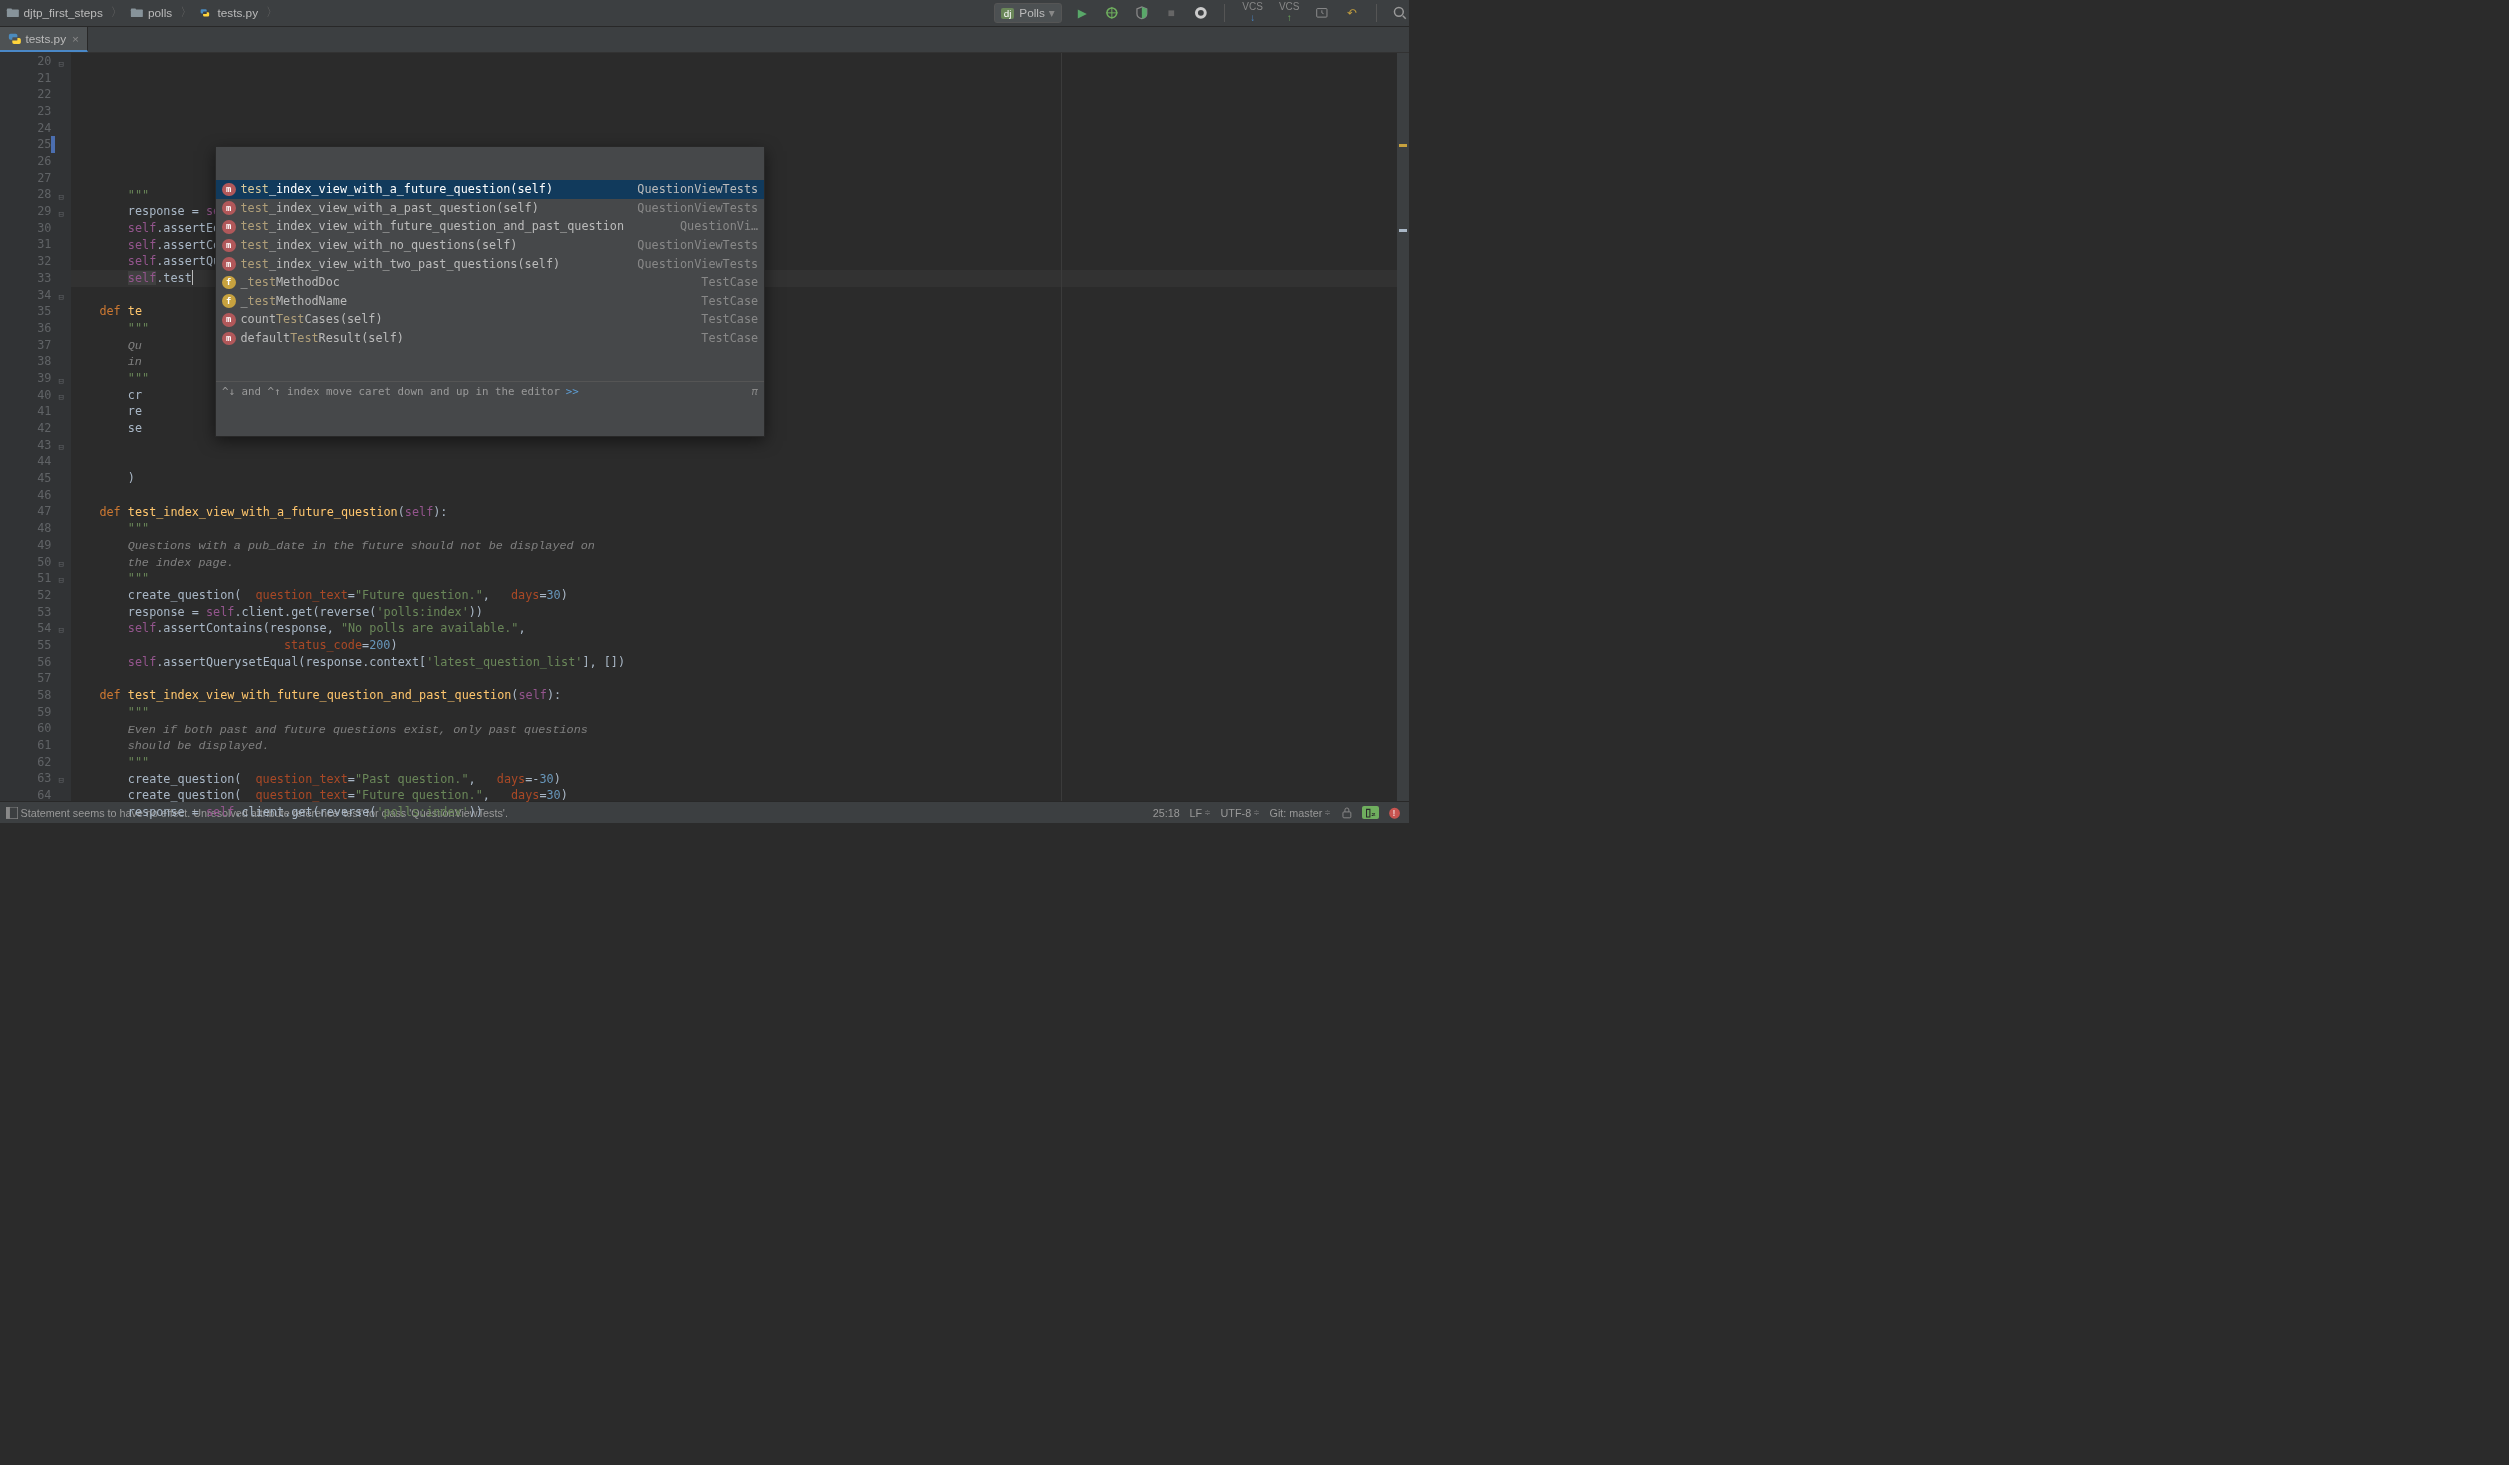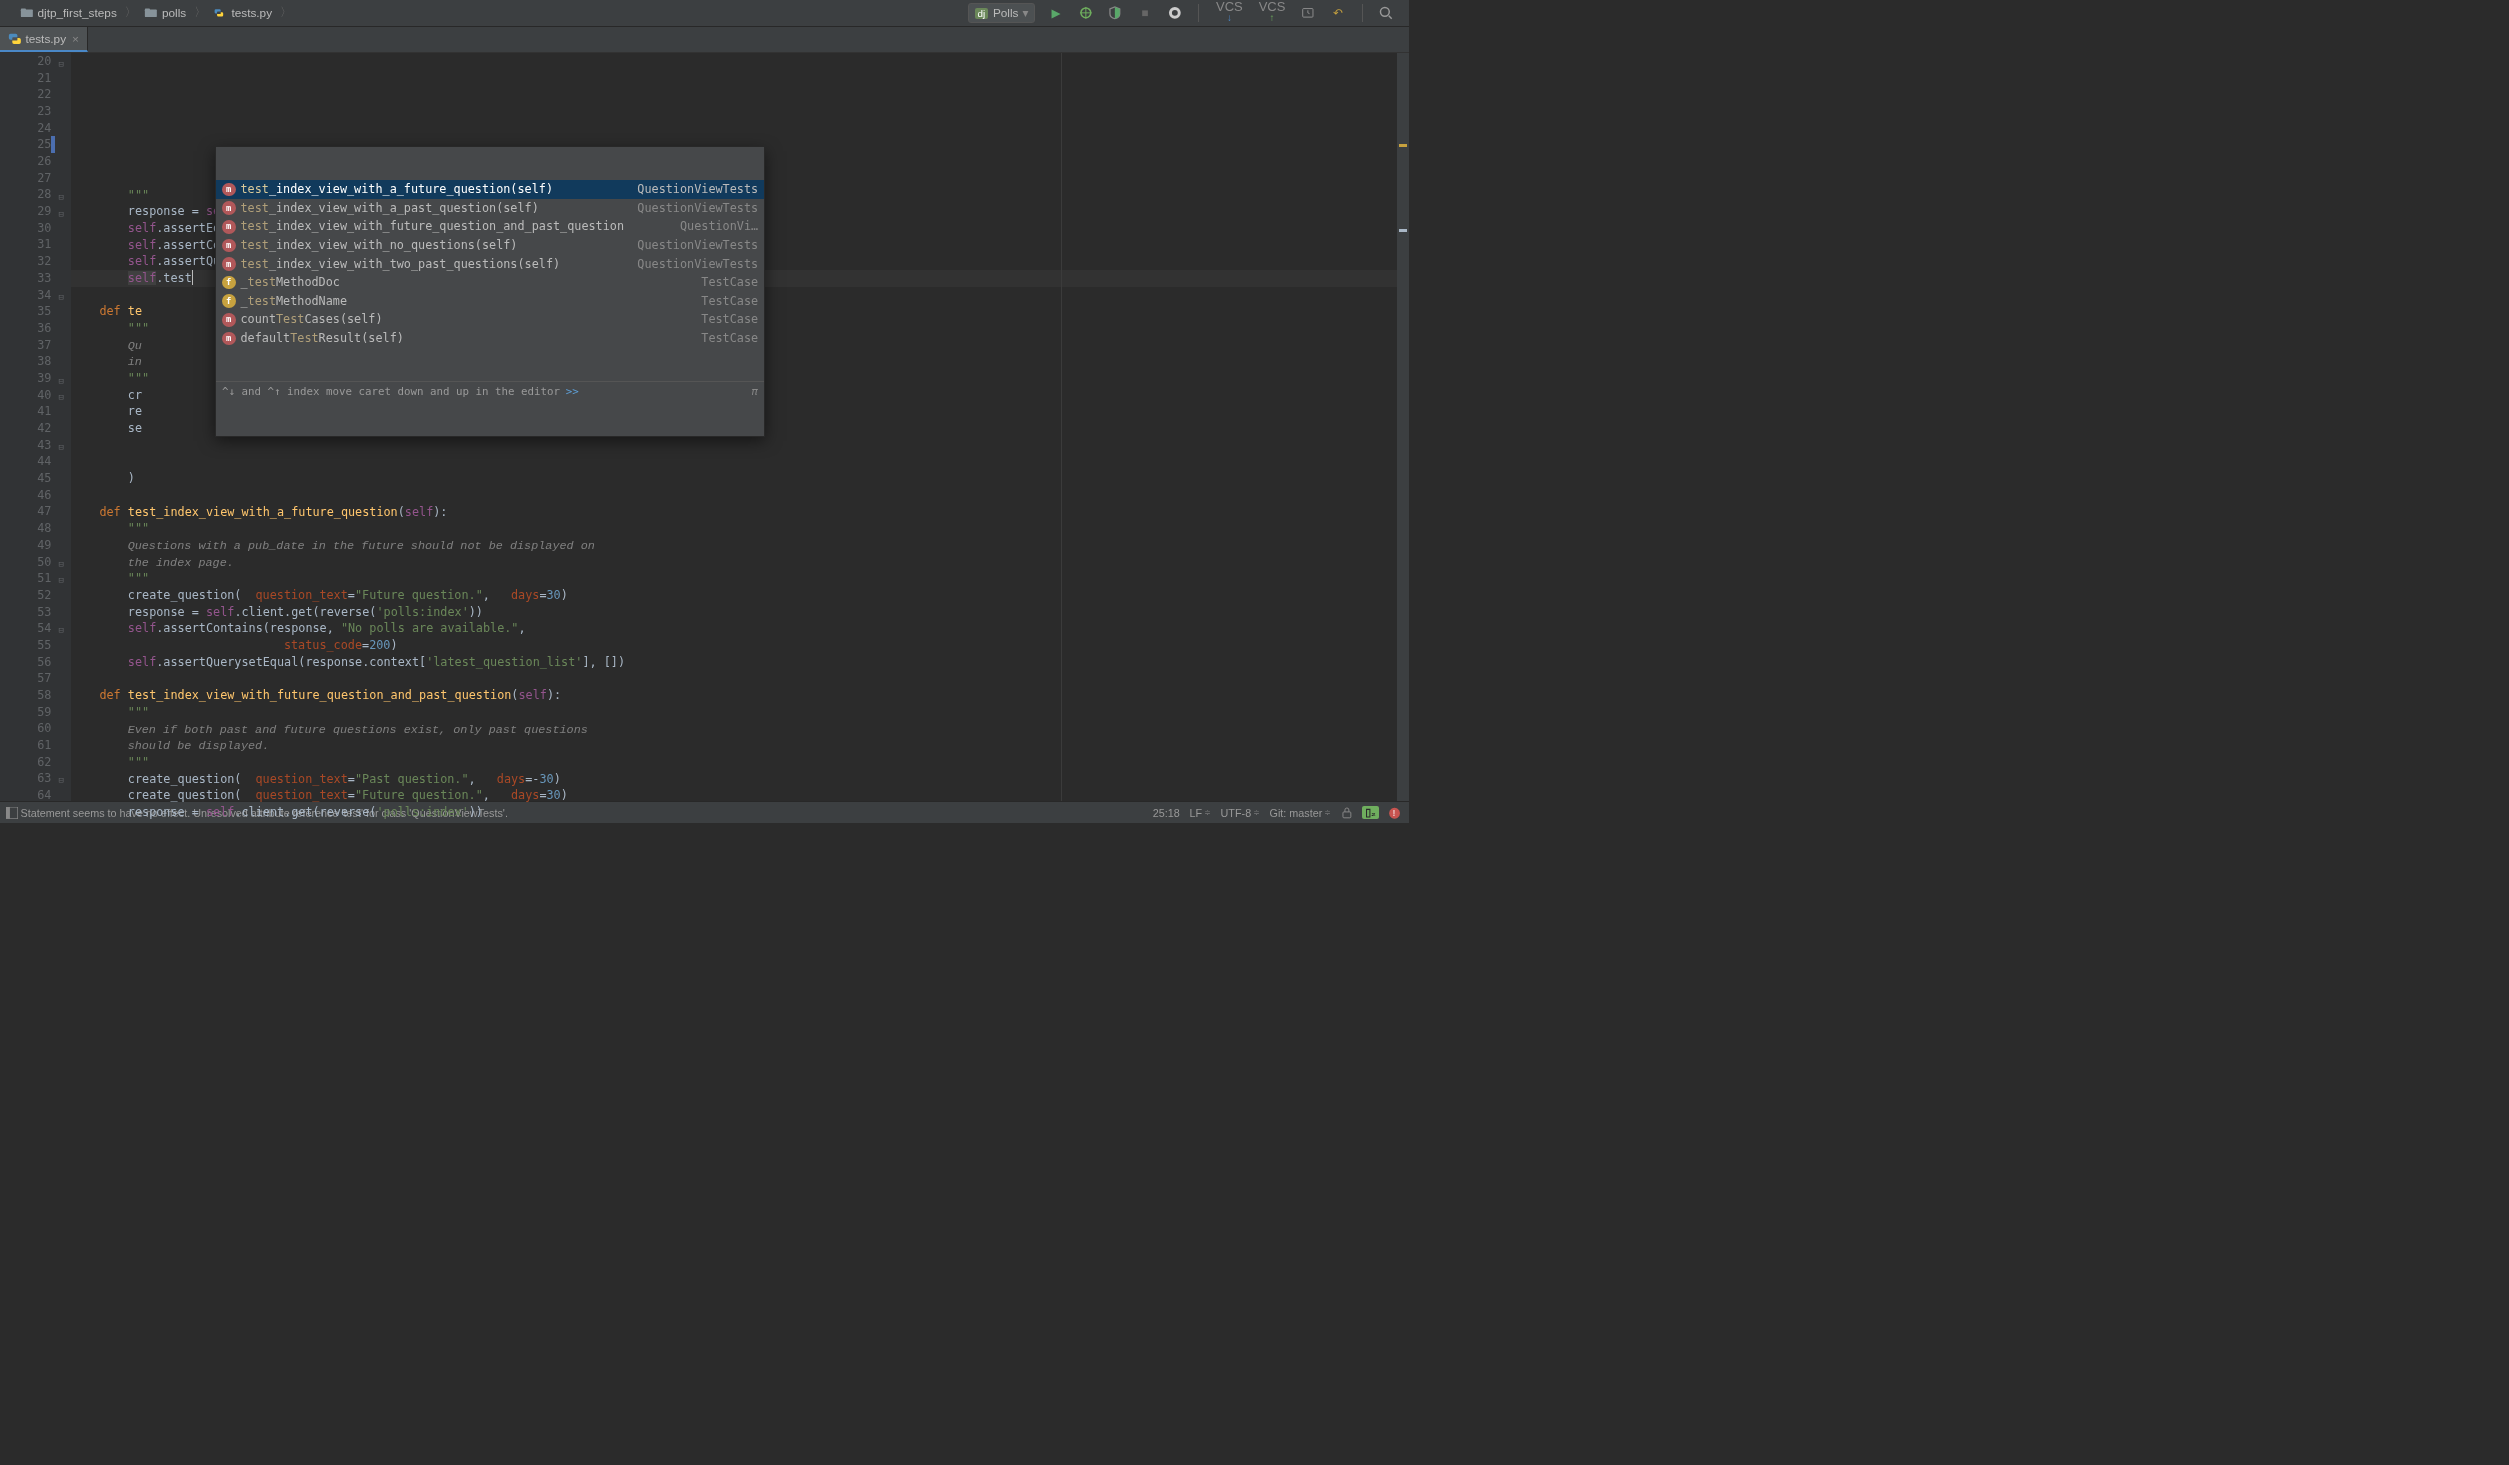--- a/index.html
+++ b/index.html
@@ -11,21 +11,21 @@
   height: 823px;
   overflow: hidden;
   font-size: 11.8px;
 }
 .toolbar {
   height: 27.4px;
   background: #3c3f41;
   border-bottom: 1px solid #282828;
   display: flex;
   align-items: center;
-  padding: 0 14px;
+  padding: 0 0;
 }
 .breadcrumbs {
   display: flex;
   align-items: center;
   flex: 1;
   height: 100%;
 }
 .crumb {
   display: flex;
   align-items: center;
@@ -62,21 +62,21 @@
   margin-right: 4.9px;
 }
 .tb-icon {
   width: 17.6px;
   height: 17.6px;
   display: flex;
   align-items: center;
   justify-content: center;
   cursor: pointer;
 }
-.vcs-label { font-size: 13px; color: #888; line-height: 8.8px; text-align: center; }
+.vcs-label { font-size: 10px; color: #888; line-height: 8.8px; text-align: center; }
 .vcs-group { display: flex; flex-direction: column; align-items: center; margin: 0 2px; }
 
 .tabbar {
   height: 25.5px;
   background: #3c3f41;
   display: flex;
   align-items: stretch;
   border-bottom: 1px solid #323232;
 }
 .tab {

